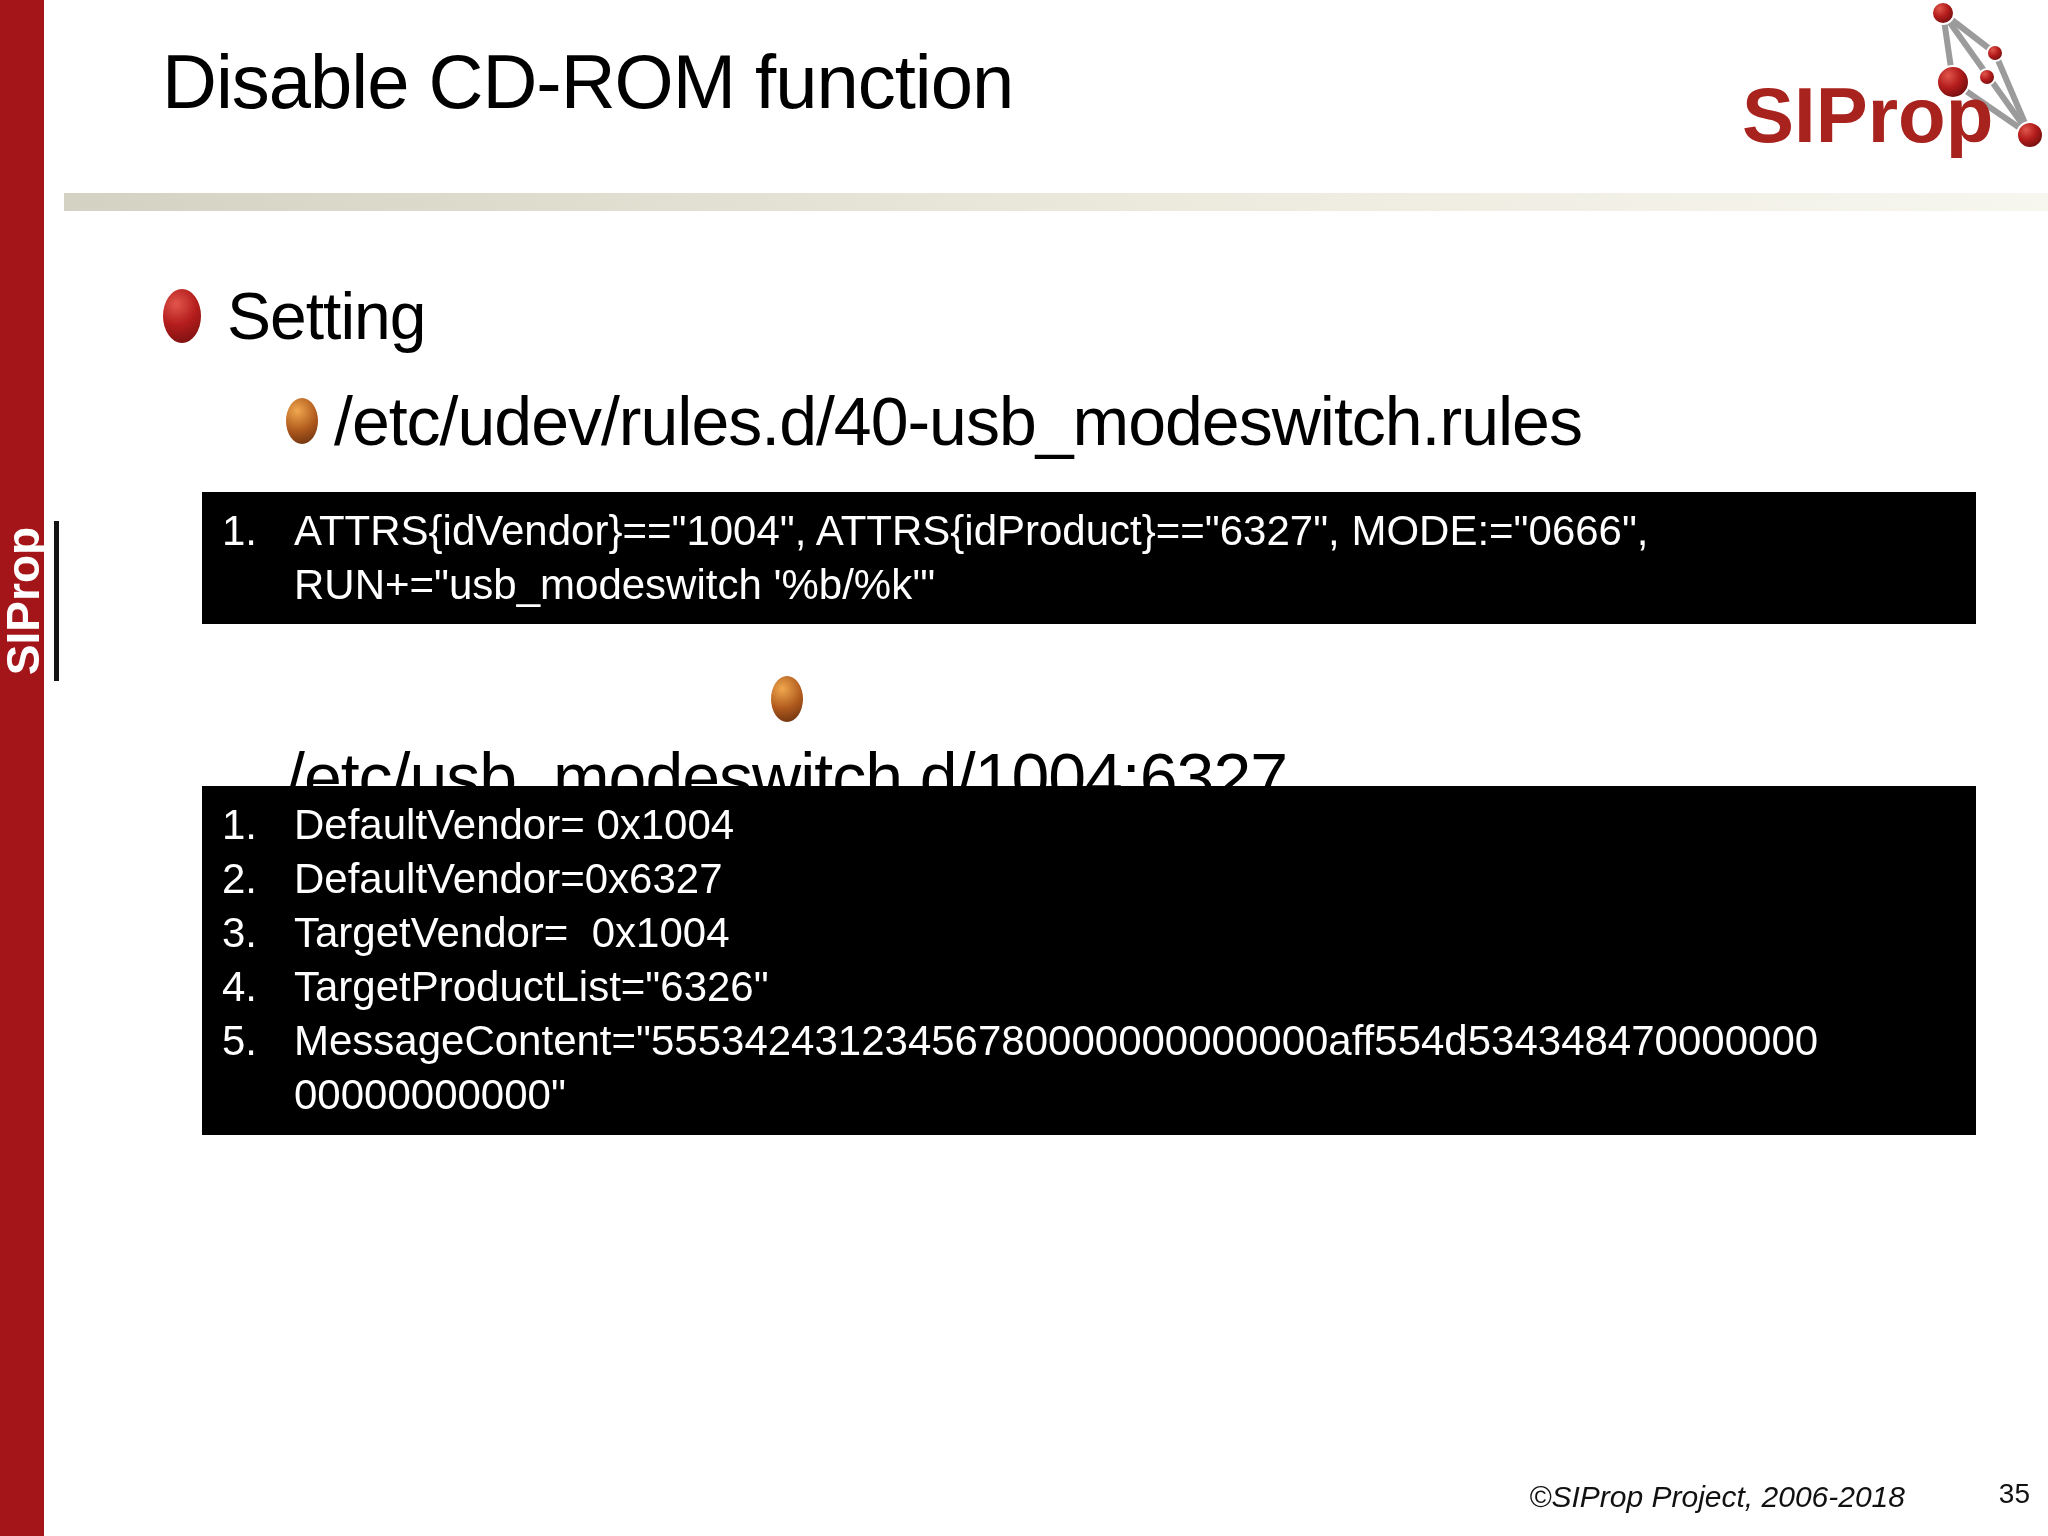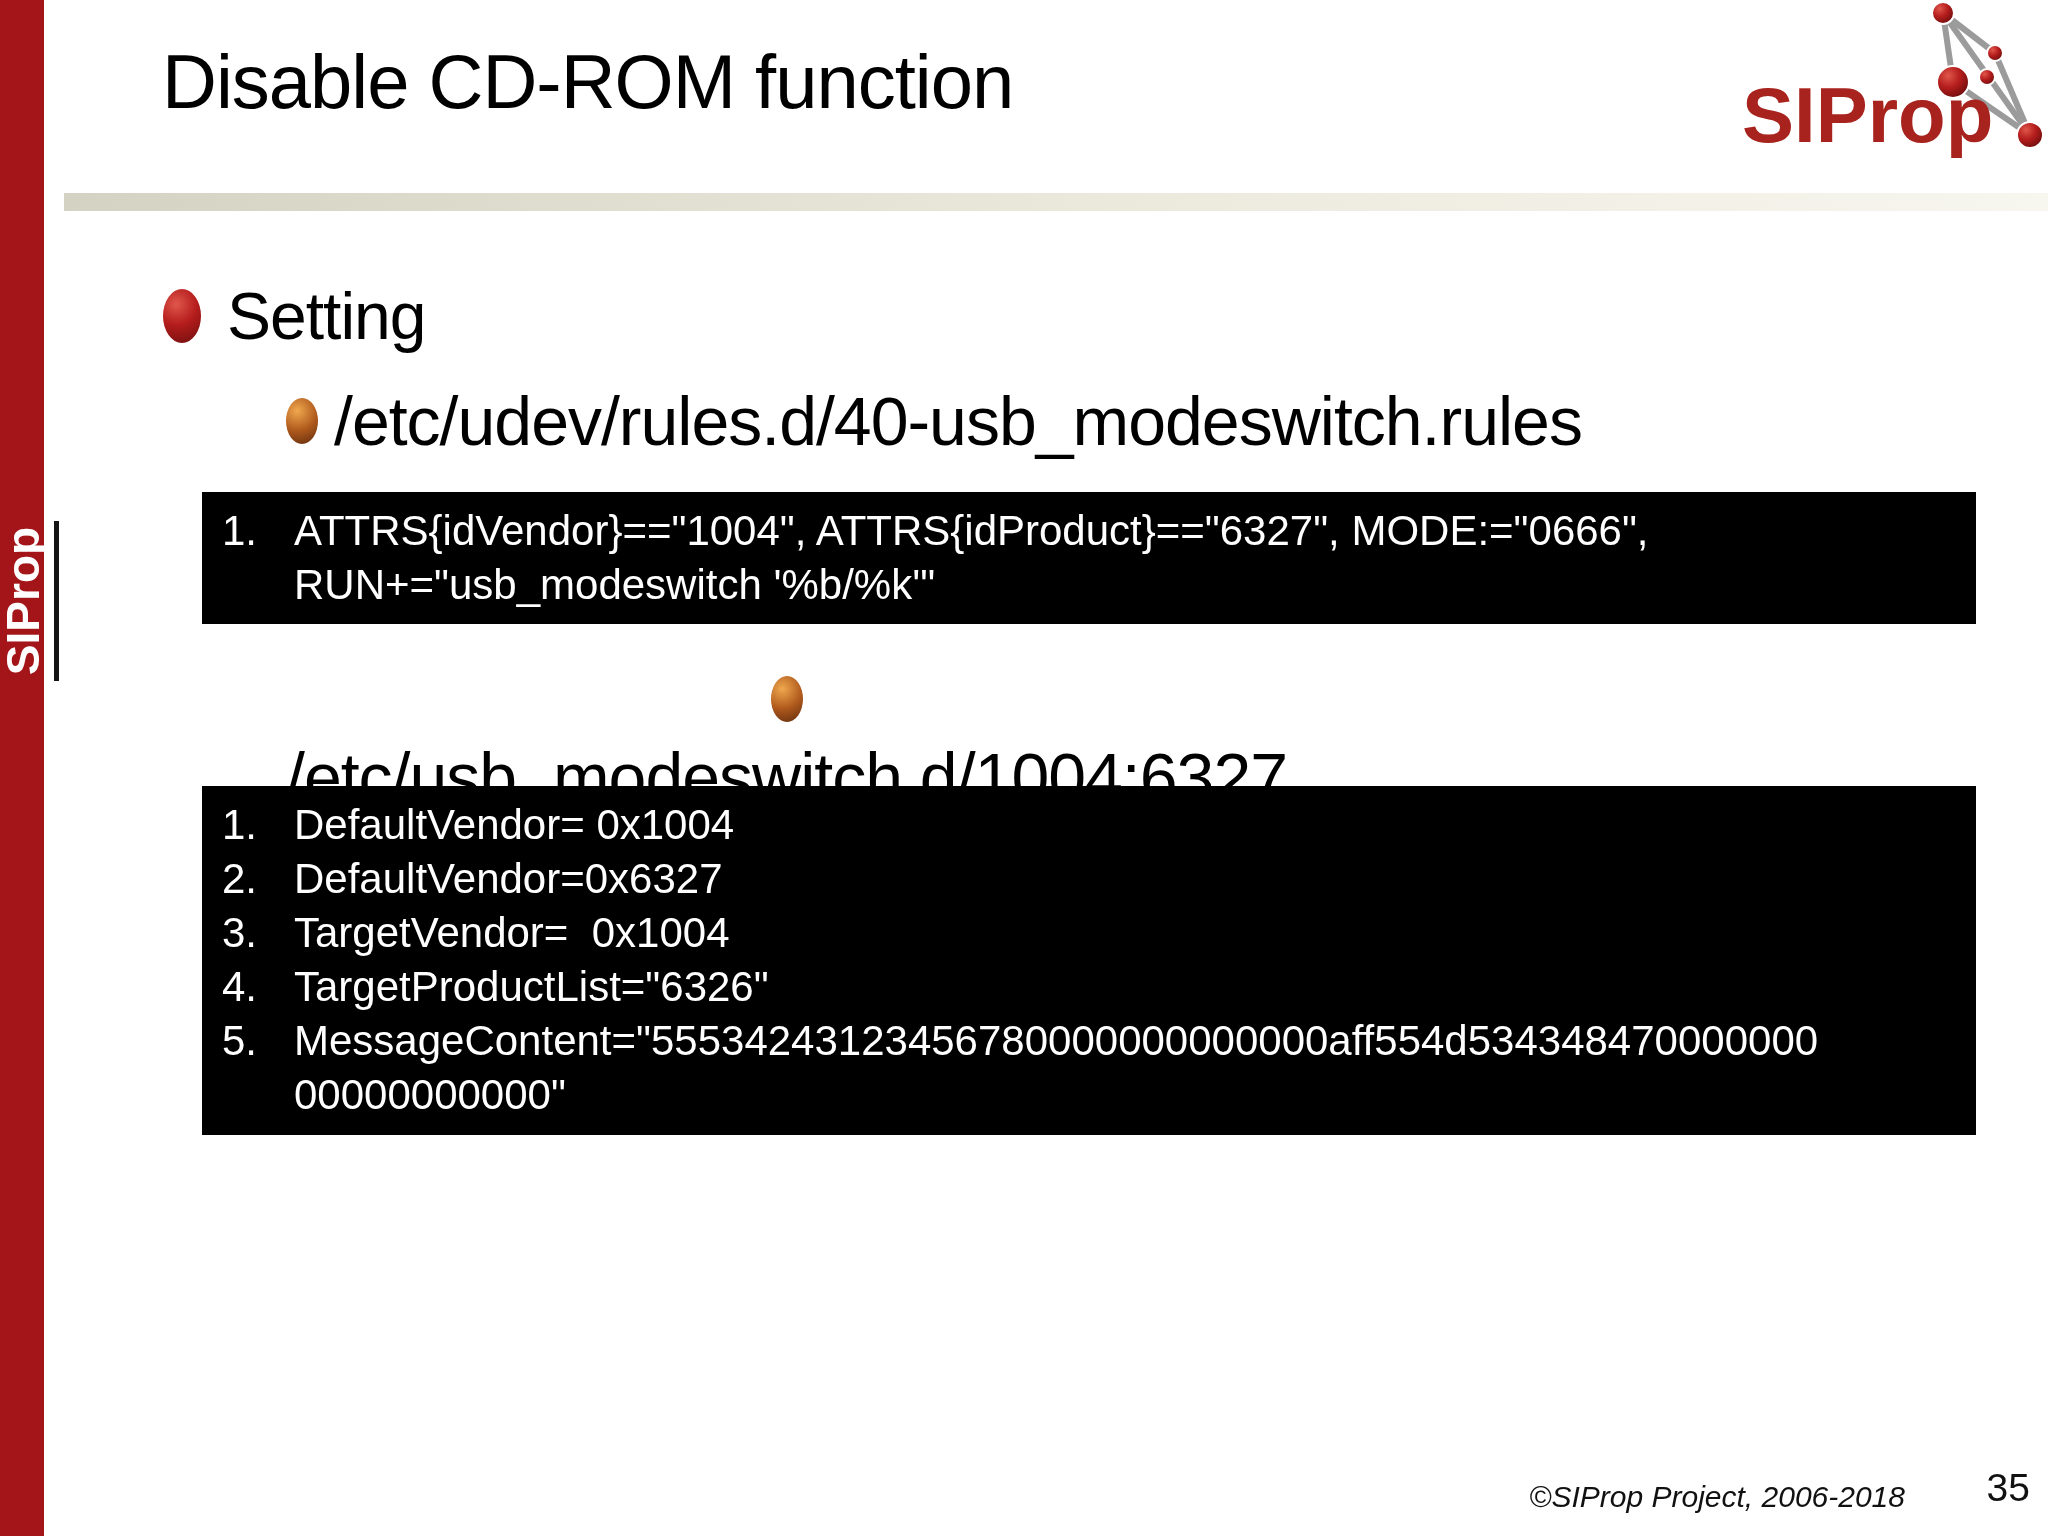--- a/index.html
+++ b/index.html
@@ -77,21 +77,21 @@
     white-space:pre-wrap;word-break:break-all;
   }
 
   
   .copyright{
     position:absolute;right:143px;bottom:22px;
     font-size:30px;color:#111;white-space:nowrap;font-style:italic;
   }
   .page-number{
     position:absolute;right:18px;bottom:26px;
-    font-size:39px;color:#111;
+    font-size:28px;color:#111;
   }
 </style>
 </head>
 <body>
 
 <div class="slide">
 
   <div class="left-bar">
     <div class="brand-wrap">
       <span class="brand-text">SIProp</span>

